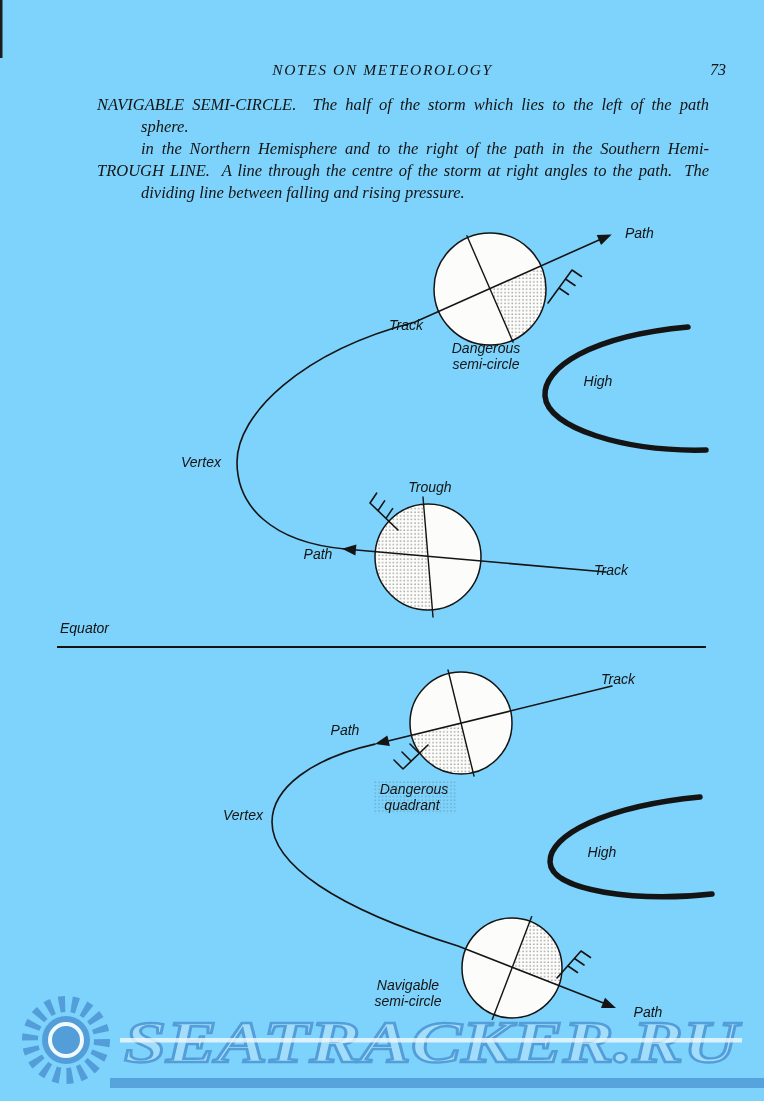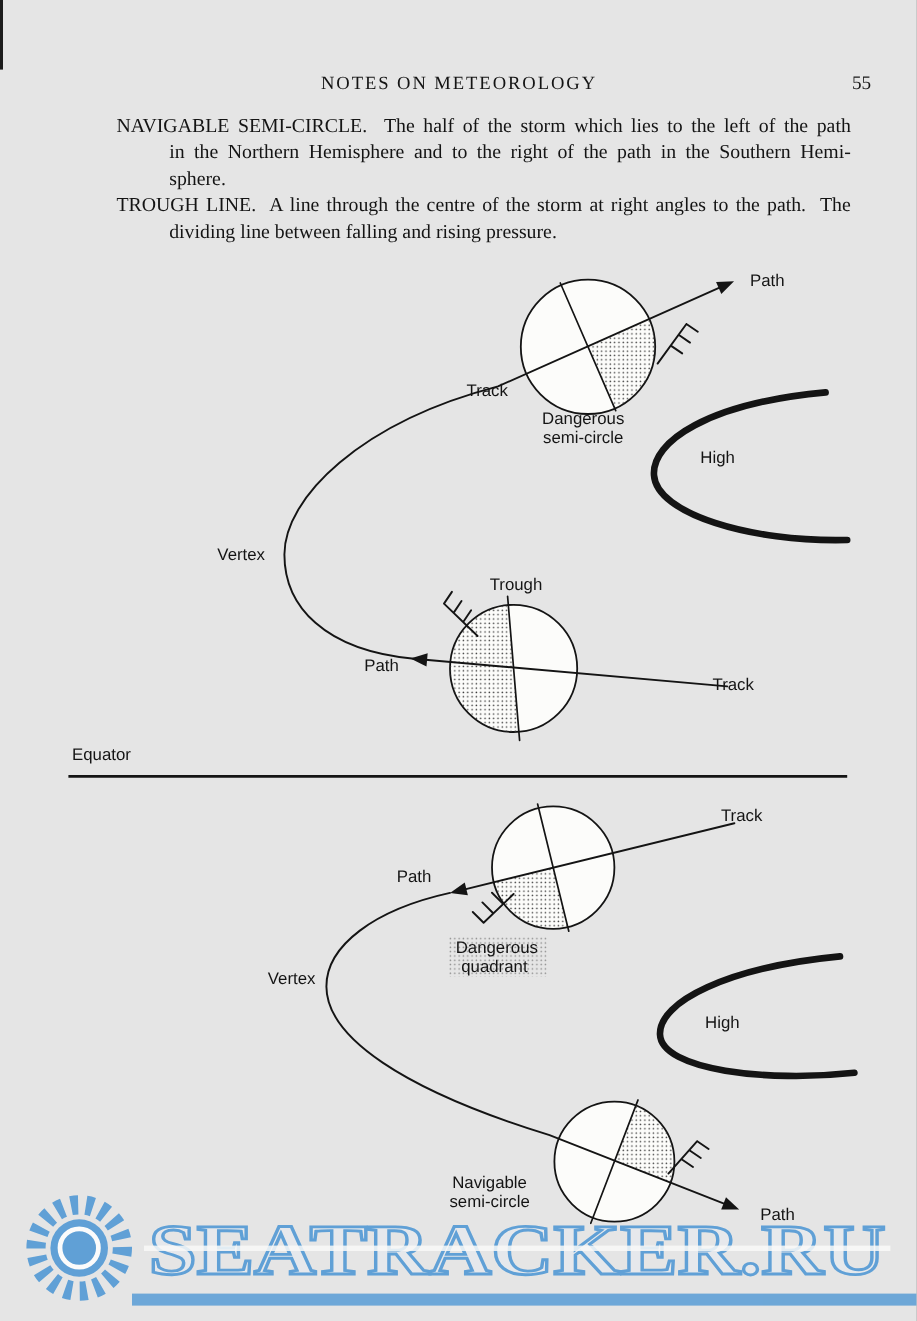--- a/index.html
+++ b/index.html
@@ -1,23 +1,24 @@
 <!DOCTYPE html>
 <html><head>
 <meta charset="utf-8">
 <style>
   html,body { margin:0; padding:0; background:#9a9a9a; }
   .page {
     position:relative;
     width:764px; height:1101px;
     margin:0 auto;
-    background:#e5e5e5;
+    background:#7dd3fc;
     font-family:"Liberation Serif", serif;
     color:#141414;
     overflow:hidden;
+    font-style:italic;
   }
   .title {
     position:absolute; left:57px; top:61px; width:651px;
     text-align:center; font-size:15.5px; letter-spacing:1.6px;
   }
   .pageno {
     position:absolute; top:61px; right:38px; font-size:16px;
   }
   .bodytext {
     position:absolute; left:57px; top:94px; width:652px;
@@ -35,26 +36,26 @@
     font-family:"Liberation Serif", serif;
     font-weight:bold;
   }
 </style>
 </head>
 <body>
 
 <div class="page">
 
   <div class="title">NOTES ON METEOROLOGY</div>
-  <div class="pageno">55</div>
+  <div class="pageno">73</div>
 
   <div class="bodytext">
     <div class="ln full">NAVIGABLE SEMI-CIRCLE.  The half of the storm which lies to the left of the path</div>
+    <div class="ln ind">sphere.</div>
     <div class="ln full ind">in the Northern Hemisphere and to the right of the path in the Southern Hemi-</div>
-    <div class="ln ind">sphere.</div>
     <div class="ln full">TROUGH LINE.  A line through the centre of the storm at right angles to the path.  The</div>
     <div class="ln ind">dividing line between falling and rising pressure.</div>
   </div>
 
   <svg class="layer" width="764" height="1101" viewBox="0 0 764 1101">
     <defs>
       <pattern id="stipple" width="3.6" height="3.6" patternUnits="userSpaceOnUse">
         <circle cx="1" cy="1" r="0.65" fill="#3a3a3a"></circle>
       </pattern>
     </defs>

